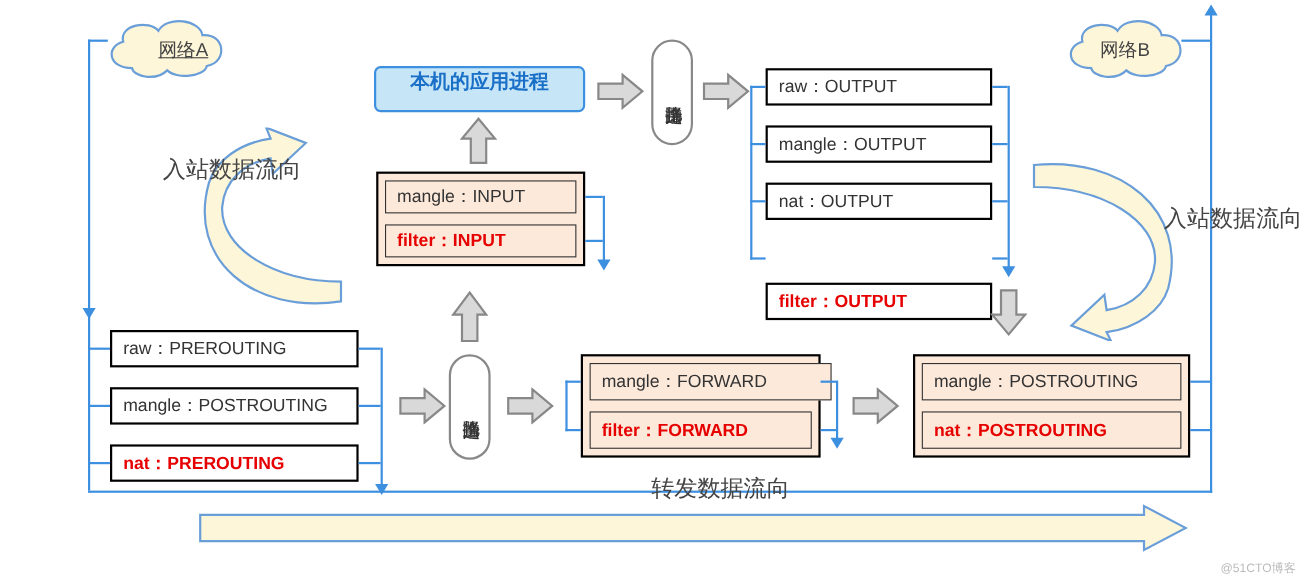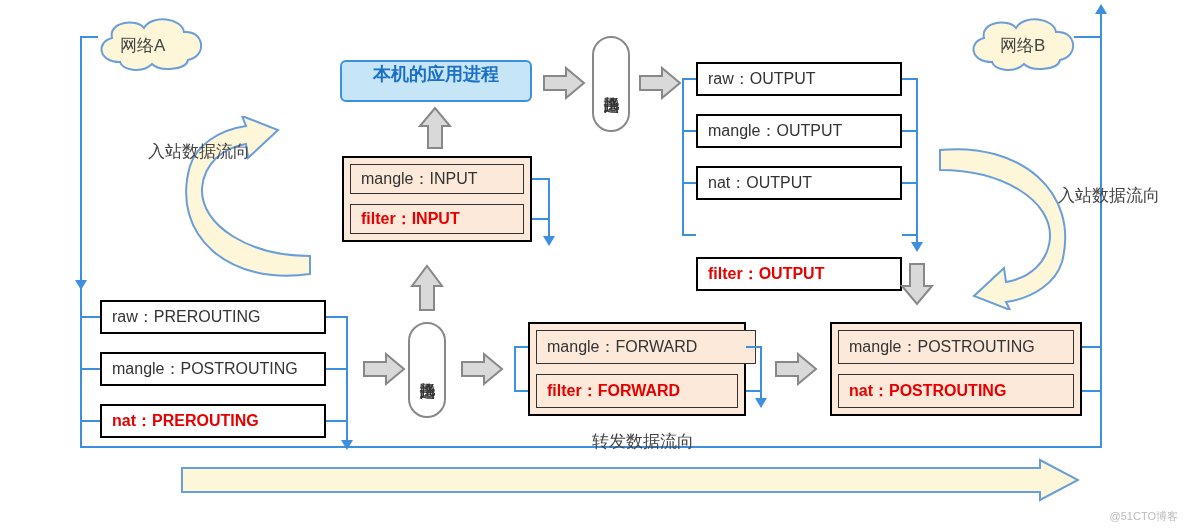--- a/index.html
+++ b/index.html
@@ -5,41 +5,41 @@
   * { box-sizing: border-box; margin: 0; padding: 0; }
   body { width: 1184px; height: 528px; position: relative; font-family: "Microsoft YaHei", Arial, sans-serif; background: #fff; overflow: hidden; }
   .rule-box { position: absolute; border: 2px solid #000; background: #fff; padding: 4px 10px; font-size: 16px; display: flex; align-items: center; color: #333; }
   .rule-box.red { color: #e60000; font-weight: bold; align-items: center; }
   .group-box { position: absolute; border: 2px solid #000; background: #fce9da; }
   .app-box { position: absolute; border: 2px solid #3d8fe0; background: #c6e6f7; color: #1a6fc7; font-weight: bold; font-size: 18px; display: flex; justify-content: center; border-radius: 6px; }
   .route-box { position: absolute; border: 2px solid #888; background: #fff; border-radius: 999px; display: flex; align-items: center; justify-content: center; writing-mode: vertical-rl; font-size: 16px; color: #333; padding: 8px 4px; }
   .cloud { position: absolute; }
   .cloud svg { width: 100%; height: 100%; }
   .cloud-label { position: absolute; font-size: 17px; color: #444; pointer-events: none; }
-  .flow-label { position: absolute; font-size: 17px; color: #444; }
+  .flow-label { position: absolute; font-size: 21px; color: #444; }
   .blue-line { position: absolute; background: #3d8fe0; }
   .blue-line.h { height: 2px; }
   .blue-line.v { width: 2px; }
   .blue-arrow-down { position: absolute; width: 0; height: 0; border-left: 6px solid transparent; border-right: 6px solid transparent; border-top: 10px solid #3d8fe0; }
   .blue-arrow-up { position: absolute; width: 0; height: 0; border-left: 6px solid transparent; border-right: 6px solid transparent; border-bottom: 10px solid #3d8fe0; }
   .block-arrow { position: absolute; }
   .block-arrow svg { width: 100%; height: 100%; display:block; }
   .big-yellow-arrow { position: absolute; }
   .curved-arrow { position: absolute; }
   .watermark { position: absolute; right: 6px; bottom: 4px; font-size: 11px; color: #bbb; }
 </style>
 </head>
 <body>
 
 <div class="cloud" style="left:90px; top:12px; width:120px; height:62px;">
   <svg viewBox="0 0 120 62">
       <path d="M30 50 C8 50 6 30 22 26 C18 10 46 6 54 16 C62 2 92 6 94 20 C114 18 118 44 98 48 C96 58 70 60 62 52 C52 62 32 58 30 50 Z" fill="#fdf6d9" stroke="#6a9ed8" stroke-width="2"></path>
     </svg>
 </div>
-<div class="cloud-label" style="left:120px; top:34px;">网络A</div>
+<div class="cloud-label" style="left:144px; top:34px;text-decoration:underline;">网络A</div>
 
 <div class="cloud" style="left:962px; top:12px; width:120px; height:62px;">
   <svg viewBox="0 0 120 62">
       <path d="M30 50 C8 50 6 30 22 26 C18 10 46 6 54 16 C62 2 92 6 94 20 C114 18 118 44 98 48 C96 58 70 60 62 52 C52 62 32 58 30 50 Z" fill="#fdf6d9" stroke="#6a9ed8" stroke-width="2"></path>
     </svg>
 </div>
 <div class="cloud-label" style="left:1000px; top:34px;">网络B</div>
 
 <div class="blue-line v" style="left:80px; top:36px; height:410px;"></div>
 <div class="blue-arrow-down" style="left:75px; top:280px;"></div>

